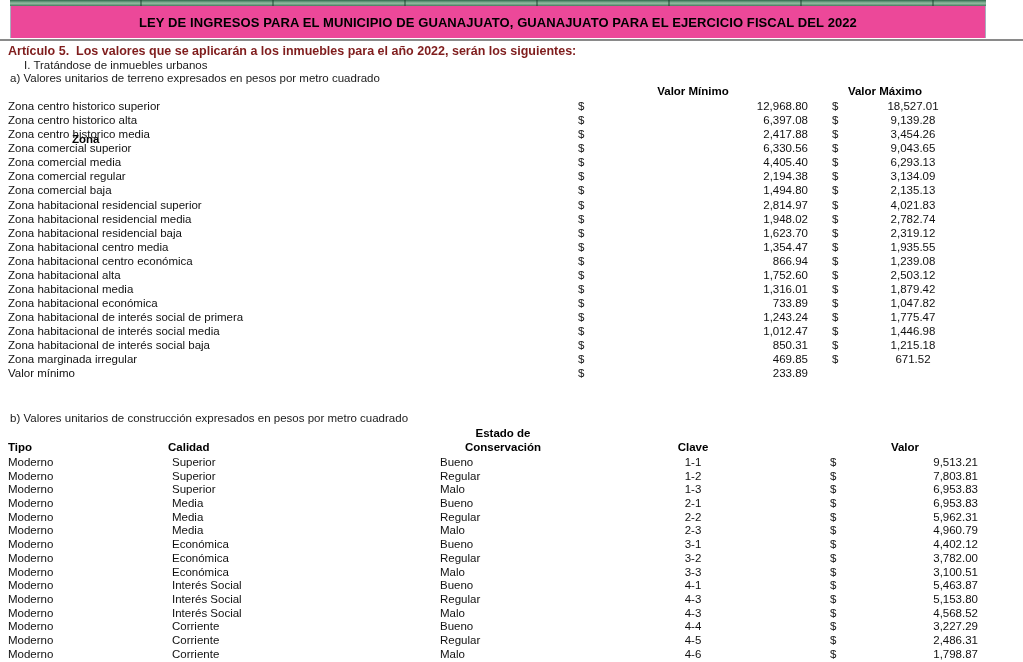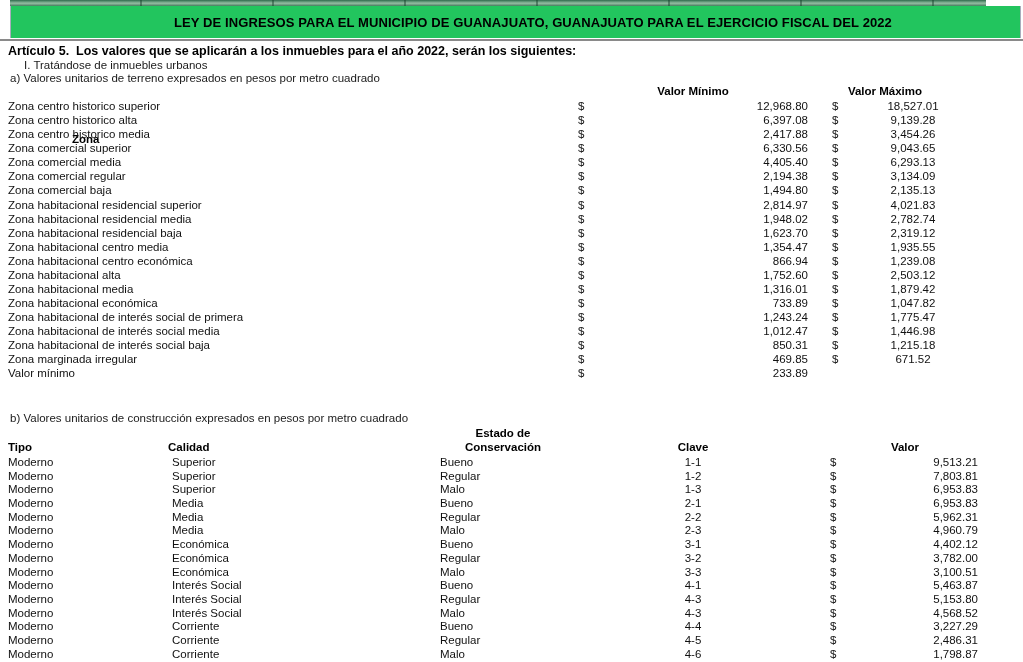--- a/index.html
+++ b/index.html
@@ -16,36 +16,36 @@
   
   .top-green-bar {
     position: absolute; left: 10px; top: 0; width: 976px; height: 6px;
     background:
       repeating-linear-gradient(90deg, rgba(20,60,40,0) 0 130px, rgba(20,60,40,0.45) 130px 132px),
       linear-gradient(180deg, #2f6b4d 0%, #7cab8e 40%, #8fb79d 60%, #447a5d 100%);
   }
   
   .title-band {
     position: absolute; left: 10px; top: 6px; width: 974px; height: 32px;
-    background: #22c55e;
+    background: #ec4899;
     border-left: 1px solid #a9adbd;
     border-right: 1px solid #a9adbd;
-    display: flex; align-items: center; justify-content: center; padding-left: 35px;
+    display: flex; align-items: center; justify-content: center;
   }
   .title-band .doc-title {
     font-weight: bold; font-size: 13px; color: #000; letter-spacing: 0.1px;
     white-space: nowrap;
   }
   .header-divider {
     position: absolute; left: 0; top: 39px; width: 1023px; height: 2px;
     background: #8a8a8a;
   }
   .art-heading {
     position: absolute; left: 8px; top: 44px;
-    font-weight: bold; font-size: 12.5px; white-space: pre; color: #000000;
+    font-weight: bold; font-size: 12.5px; white-space: pre; color: #7f1d1d;
   }
   .sec-line { position: absolute; white-space: pre; color: #1a1a1a; }
   #sec-i { left: 8px; top: 59px; margin-left: 16px; }
   #sec-a { left: 10px; top: 72px; }
   #sec-b { left: 10px; top: 412px; }
 
   
   .land-header { position: absolute; top: 85px; left: 0; width: 1023px; height: 14px; font-weight: bold; color: #000; }
   .lh-zona { position: absolute; left: 72px; margin-top: 48px; }
   .lh-min  { position: absolute; left: 578px; width: 230px; text-align: center; }

